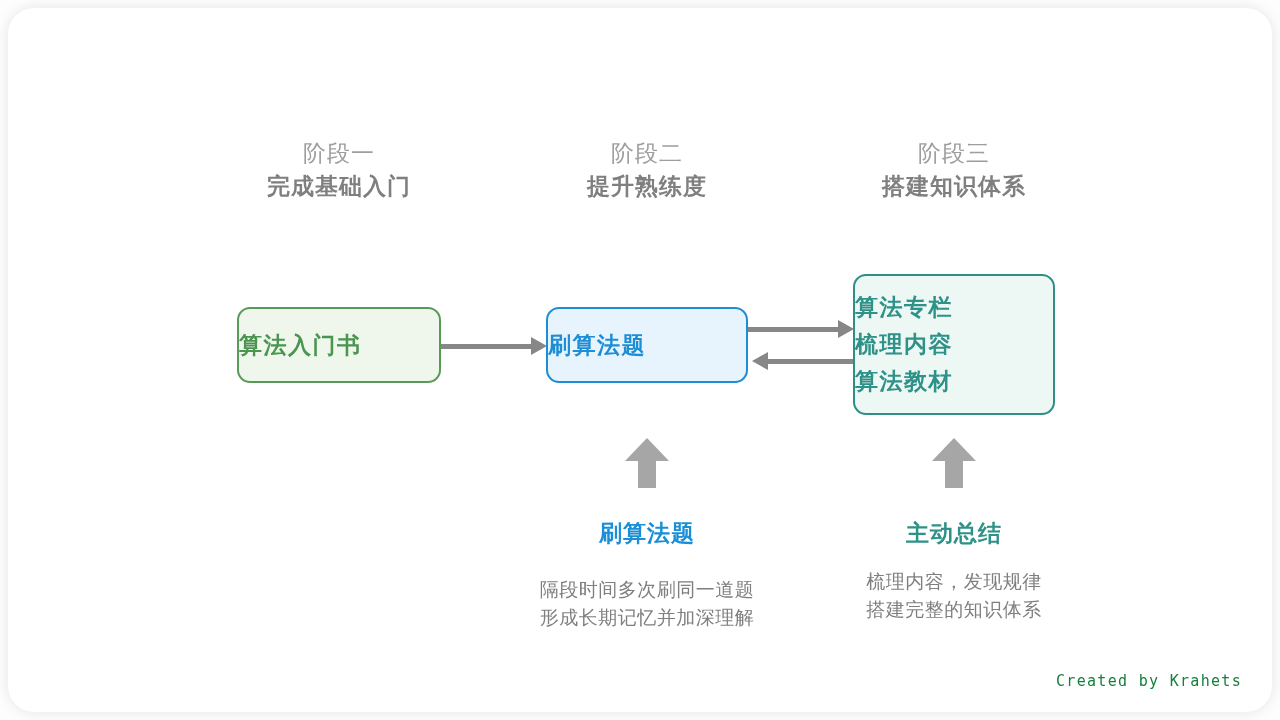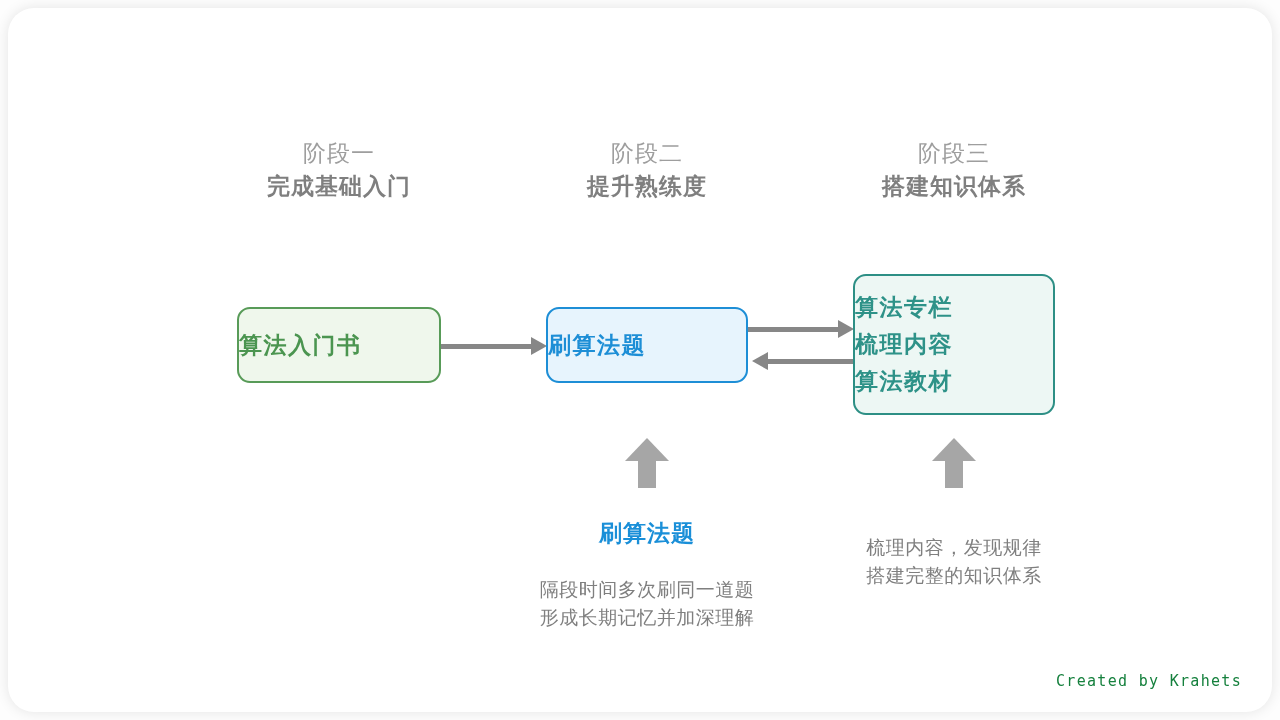--- a/index.html
+++ b/index.html
@@ -207,19 +207,20 @@
     <div class="stem"></div>
   </div>
 
   <div class="note" style="left:489px; top:508px;">
     <div class="note-title blue">刷算法题</div>
     <div class="note-desc" style="margin-top:26px;">隔段时间多次刷同一道题</div>
     <div class="note-desc">形成长期记忆并加深理解</div>
   </div>
 
   <div class="note" style="left:796px; top:508px;">
+    <div class="note-title teal">主动总结</div>
     <div class="note-desc" style="margin-top:18px;">梳理内容，发现规律</div>
     <div class="note-desc">搭建完整的知识体系</div>
   </div>
 
   <div id="credit">Created by Krahets</div>
 
 </div>
 
 </body></html>

